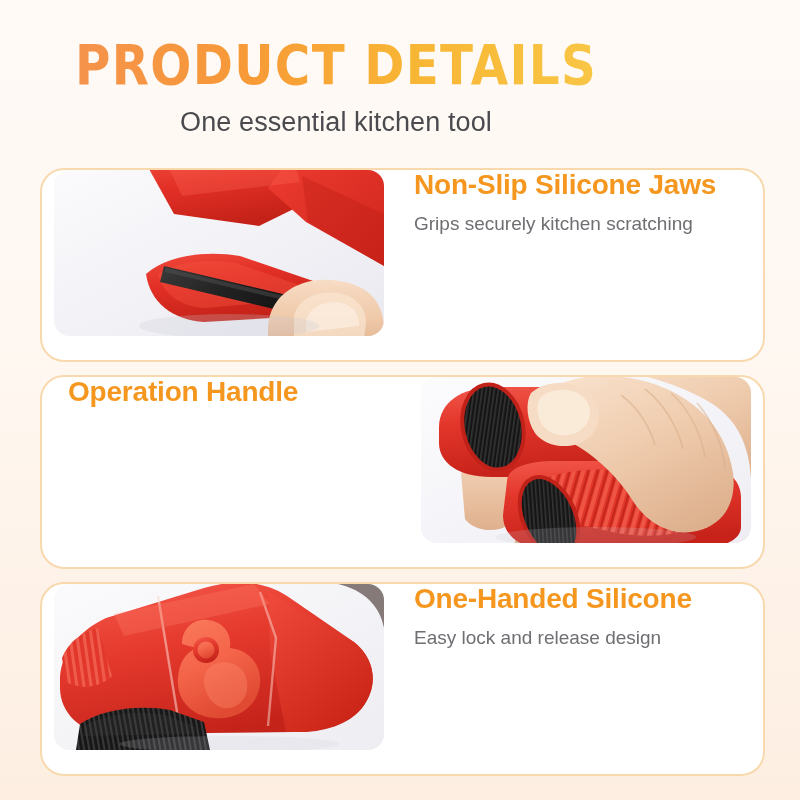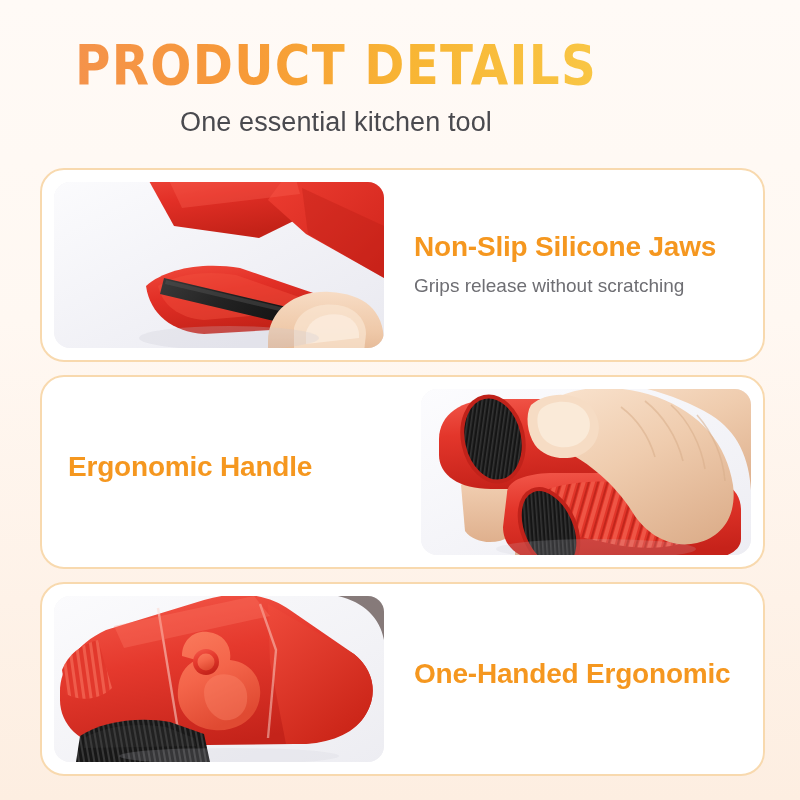--- a/index.html
+++ b/index.html
@@ -58,21 +58,20 @@
   .card {
     position: relative;
     box-sizing: border-box;
     width: 725px;
     height: 194px;
     margin-bottom: 13px;
     background: #FFFFFF;
     border: 2px solid #F8D9AE;
     border-radius: 24px;
     display: flex;
-    align-items: center;
     overflow: hidden;
   }
   .card.reverse {
     flex-direction: row-reverse;
   }
 
   .card-photo {
     width: 330px;
     height: 166px;
     margin: 0 8px 0 12px;
@@ -175,21 +174,21 @@
           <path d="M214 160 C214 126 244 108 276 110 C310 112 330 128 330 160 L330 180 L214 180 Z" fill="url(#c1skin)"></path>
           <path d="M240 146 C244 128 264 120 284 123 C302 126 312 138 312 152 L310 170 L240 170 Z" fill="#FAE6D2" opacity="0.7"></path>
 
           <path d="M252 150 C256 136 272 130 288 133 C300 136 306 145 305 156 L252 162 Z" fill="#FBEADA" opacity="0.9"></path>
 
           <ellipse cx="175" cy="156" rx="90" ry="12" fill="#C8C8D2" opacity="0.25"></ellipse>
         </svg>
       </div>
       <div class="card-text">
         <h2 class="card-heading">Non-Slip Silicone Jaws</h2>
-        <p class="card-body">Grips release without scratching</p>
+        <p class="card-body">Grips securely kitchen scratching</p>
       </div>
     </div>
 
     <div class="card reverse">
       <div class="card-photo">
         <svg viewBox="0 0 330 166" xmlns="http://www.w3.org/2000/svg" aria-hidden="true">
           <defs>
             <linearGradient id="c2bg" x1="0" y1="0" x2="1" y2="1">
               <stop offset="0%" stop-color="#FCFCFE"></stop>
               <stop offset="100%" stop-color="#EDEDF3"></stop>
@@ -251,21 +250,21 @@
           <g stroke="#D8AE8A" stroke-width="1.6" fill="none" opacity="0.55">
             <path d="M200 18 C216 30 228 48 234 68"></path>
             <path d="M224 12 C242 26 256 48 262 72"></path>
             <path d="M250 16 C268 32 280 56 284 80"></path>
             <path d="M276 26 C292 44 302 68 304 92"></path>
           </g>
           <ellipse cx="175" cy="160" rx="100" ry="10" fill="#C9C9D4" opacity="0.18"></ellipse>
         </svg>
       </div>
       <div class="card-text">
-        <h2 class="card-heading">Ergonomic Handle</h2>
+        <h2 class="card-heading">Operation Handle</h2>
       </div>
     </div>
 
     <div class="card">
       <div class="card-photo">
         <svg viewBox="0 0 330 166" xmlns="http://www.w3.org/2000/svg" aria-hidden="true">
           <defs>
             <linearGradient id="c3bg" x1="0" y1="0" x2="1" y2="1">
               <stop offset="0%" stop-color="#FBFBFD"></stop>
               <stop offset="100%" stop-color="#EDEDF2"></stop>
@@ -324,18 +323,19 @@
 
           <path d="M26 140 C46 126 84 120 116 126 L150 138 L156 166 L22 166 Z" fill="url(#c3blk)"></path>
           <path d="M30 142 C50 130 84 126 112 131 L140 142 L142 150 L30 152 Z" fill="#4A4A4A" opacity="0.22"></path>
 
           <path d="M284 0 C310 6 326 22 330 44 L330 0 Z" fill="#2C1512" opacity="0.55"></path>
 
           <ellipse cx="175" cy="160" rx="110" ry="8" fill="#C9C9D4" opacity="0.18"></ellipse>
         </svg>
       </div>
       <div class="card-text">
-        <h2 class="card-heading">One-Handed Ergonomic</h2>
+        <h2 class="card-heading">One-Handed Silicone</h2>
+        <p class="card-body">Easy lock and release design</p>
       </div>
     </div>
 
   </div>
 </div>
 
 </body></html>

